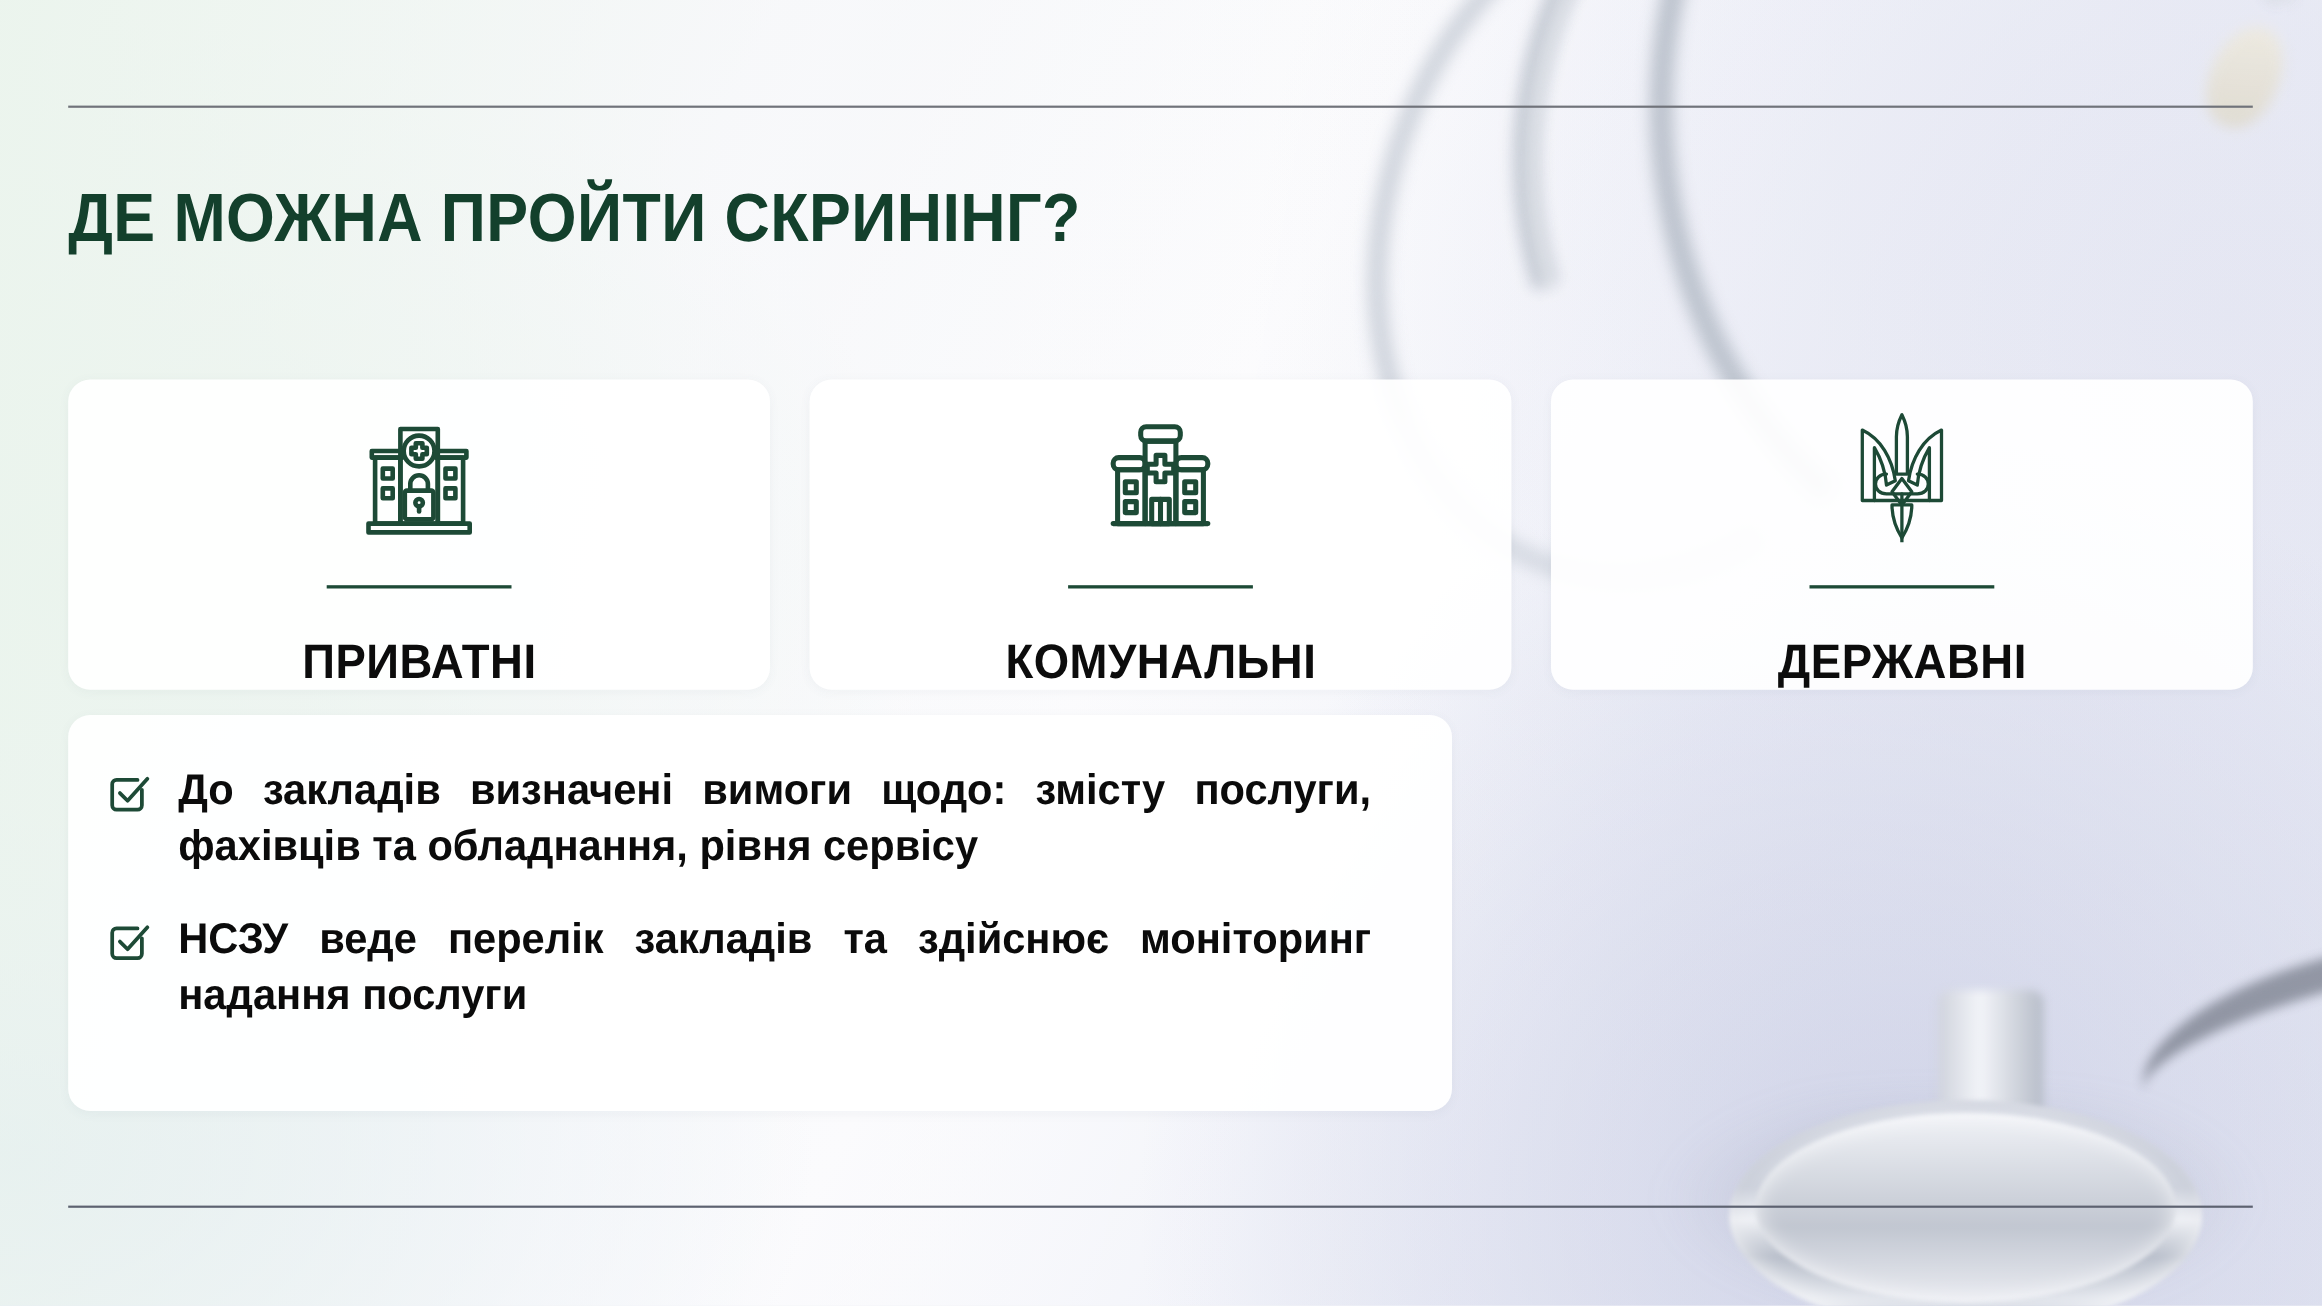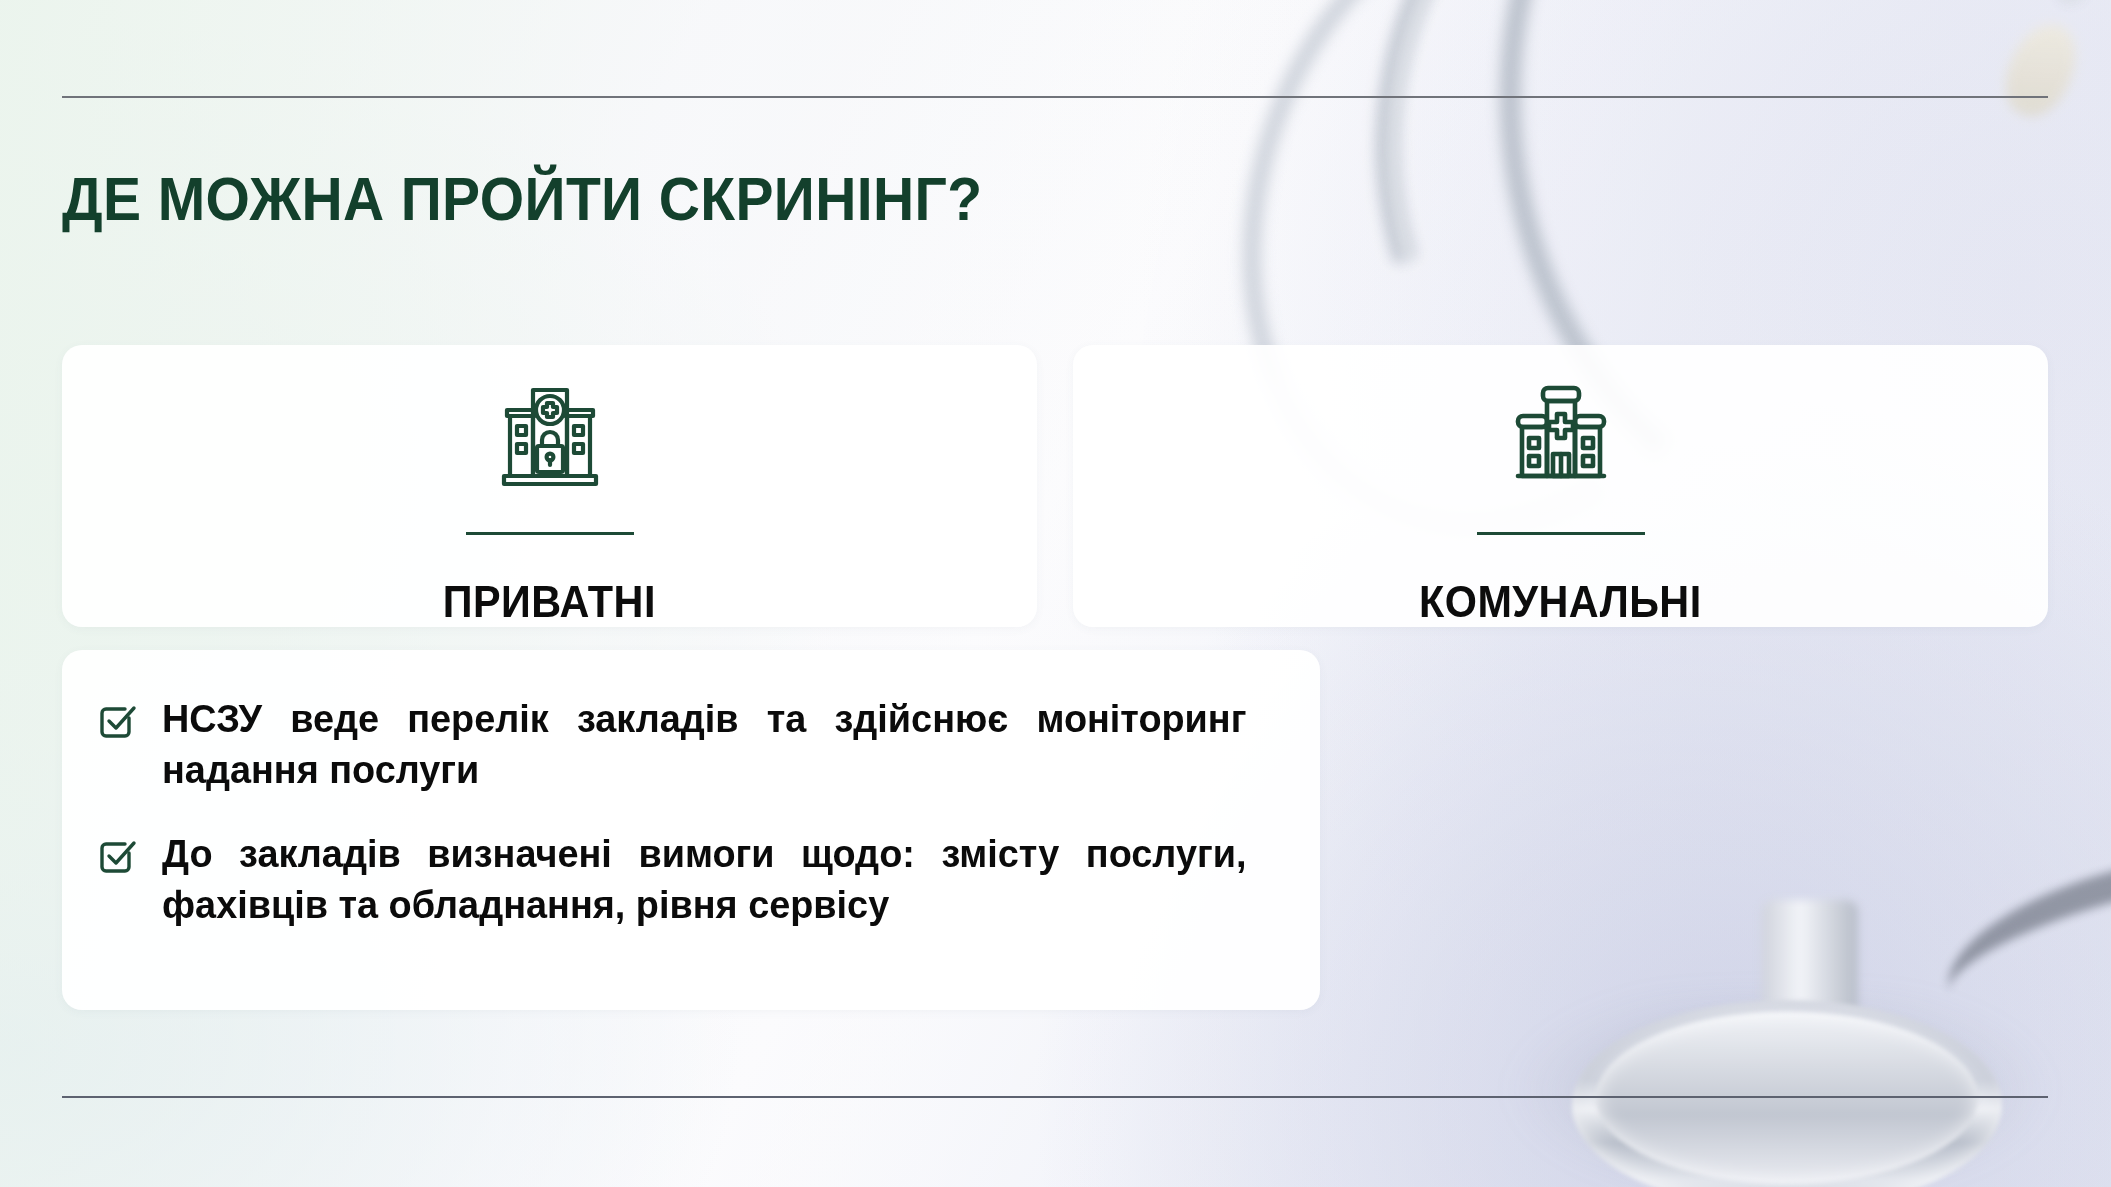--- a/index.html
+++ b/index.html
@@ -260,47 +260,71 @@
           <path d="M52 82 h16 v22 h-16 z"></path>
           <path d="M60 82 v22"></path>
 
           <path d="M17 104 h86"></path>
         </svg>
       </div>
       <div class="cat-sep"></div>
       <div class="cat-label">КОМУНАЛЬНІ</div>
     </div>
 
+    <div class="cat-card">
+      <div class="cat-icon">
+        <svg width="116" height="122" viewBox="0 0 116 122" fill="none" stroke="#1d4a36" stroke-width="3" stroke-linejoin="round" stroke-linecap="round">
+
+          <path d="M58 6 c-4 8 -5 14 -5 20 v34 h10 v-34 c0 -6 -1 -12 -5 -20 z"></path>
+
+          <path d="M22 20 v64 h11 v-48 c6 10 10 22 11 34 l8 -4 c-3 -20 -13 -38 -30 -46 z"></path>
+
+          <path d="M94 20 v64 h-11 v-48 c-6 10 -10 22 -11 34 l-8 -4 c3 -20 13 -38 30 -46 z"></path>
+
+          <path d="M44 60 c-6 0 -10 4 -10 9 0 5 4 9 10 9 h28 c6 0 10 -4 10 -9 0 -5 -4 -9 -10 -9"></path>
+
+          <path d="M58 64 l9 12 -9 12 -9 -12 z"></path>
+
+          <path d="M49 88 c0 12 4 22 9 30 5 -8 9 -18 9 -30 z"></path>
+
+          <path d="M58 78 v44"></path>
+
+          <path d="M33 84 h50"></path>
+        </svg>
+      </div>
+      <div class="cat-sep"></div>
+      <div class="cat-label">ДЕРЖАВНІ</div>
+    </div>
 
   </div>
 
   <div class="bottom-row">
 
     <div class="info-card left">
+
+      <div class="bullet">
+        <span class="chk">
+          <svg width="42" height="42" viewBox="0 0 42 42" fill="none" stroke="#1d4a36" stroke-width="3.4" stroke-linecap="round" stroke-linejoin="round">
+            <path d="M33 18 v14 a4 4 0 0 1 -4 4 h-19 a4 4 0 0 1 -4 -4 v-19 a4 4 0 0 1 4 -4 h19"></path>
+            <path d="M13 21 l7 7 l18 -20"></path>
+          </svg>
+        </span>
+        <span class="bullet-text">До закладів визначені вимоги щодо: змісту послуги, фахівців та обладнання, рівня сервісу</span>
+      </div>
 
       <div class="bullet">
         <span class="chk">
           <svg width="42" height="42" viewBox="0 0 42 42" fill="none" stroke="#1d4a36" stroke-width="3.4" stroke-linecap="round" stroke-linejoin="round">
             <path d="M33 18 v14 a4 4 0 0 1 -4 4 h-19 a4 4 0 0 1 -4 -4 v-19 a4 4 0 0 1 4 -4 h19"></path>
             <path d="M13 21 l7 7 l18 -20"></path>
           </svg>
         </span>
         <span class="bullet-text">НСЗУ веде перелік закладів та здійснює моніторинг надання послуги</span>
       </div>
 
-      <div class="bullet">
-        <span class="chk">
-          <svg width="42" height="42" viewBox="0 0 42 42" fill="none" stroke="#1d4a36" stroke-width="3.4" stroke-linecap="round" stroke-linejoin="round">
-            <path d="M33 18 v14 a4 4 0 0 1 -4 4 h-19 a4 4 0 0 1 -4 -4 v-19 a4 4 0 0 1 4 -4 h19"></path>
-            <path d="M13 21 l7 7 l18 -20"></path>
-          </svg>
-        </span>
-        <span class="bullet-text">До закладів визначені вимоги щодо: змісту послуги, фахівців та обладнання, рівня сервісу</span>
-      </div>
-
     </div>
 
 
   </div>
 
   <div class="rule rule-bottom"></div>
 
 </div>
 
 </body></html>

